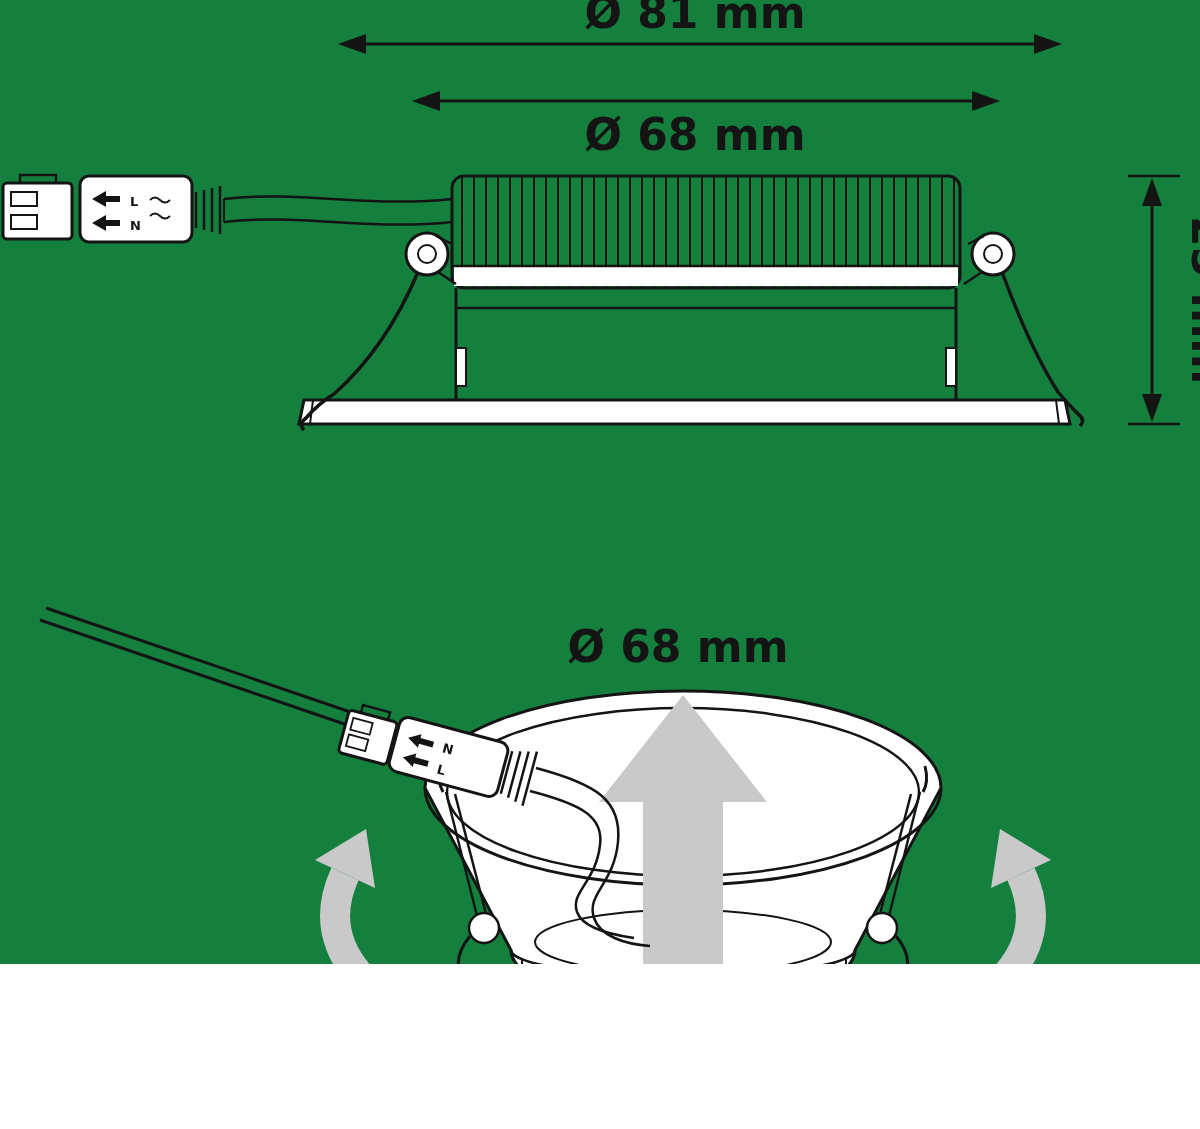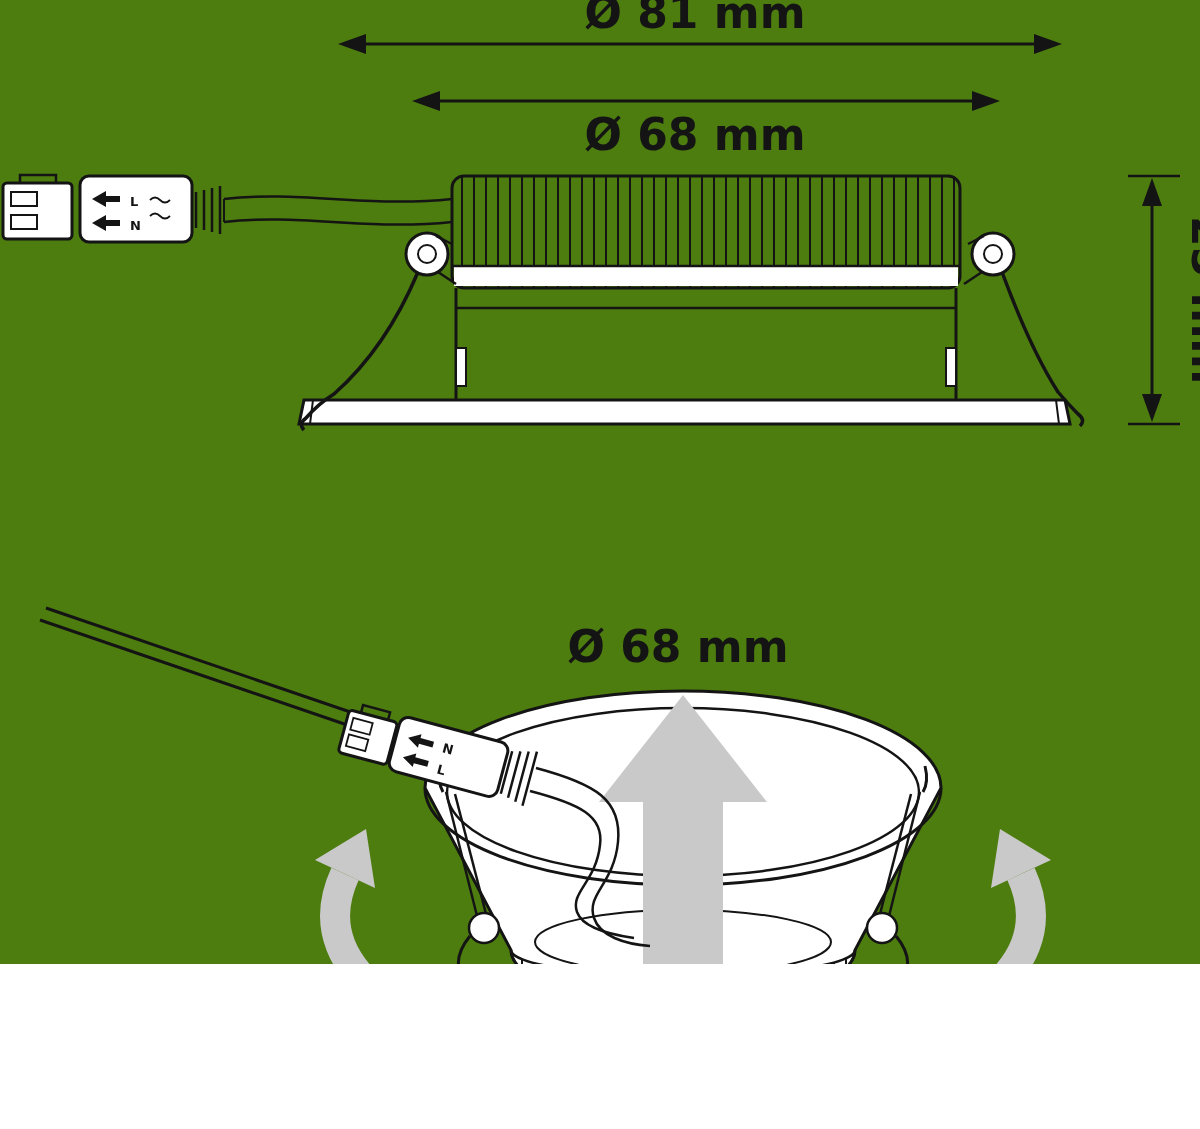--- a/index.html
+++ b/index.html
@@ -1,16 +1,16 @@
 <!DOCTYPE html>
 <html><head>
 <meta charset="utf-8">
 <style>
   html,body{margin:0;padding:0;background:#fff;}
-  .stage{width:1200px;height:964px;position:relative;overflow:hidden;background:#4d7c0f;}
+  .stage{width:1200px;height:964px;position:relative;overflow:hidden;background:#15803d;}
   svg{display:block;}
   .dim-label{font:bold 44px "DejaVu Sans", sans-serif;fill:#141414;letter-spacing:0px;}
   .tiny-label{font:bold 13px "DejaVu Sans", sans-serif;fill:#141414;}
   .ln{stroke:#141414;fill:none;}
 </style>
 </head>
 <body>
 
 <div class="stage">
 <svg width="1200" height="1129" viewBox="0 0 1200 1129">

